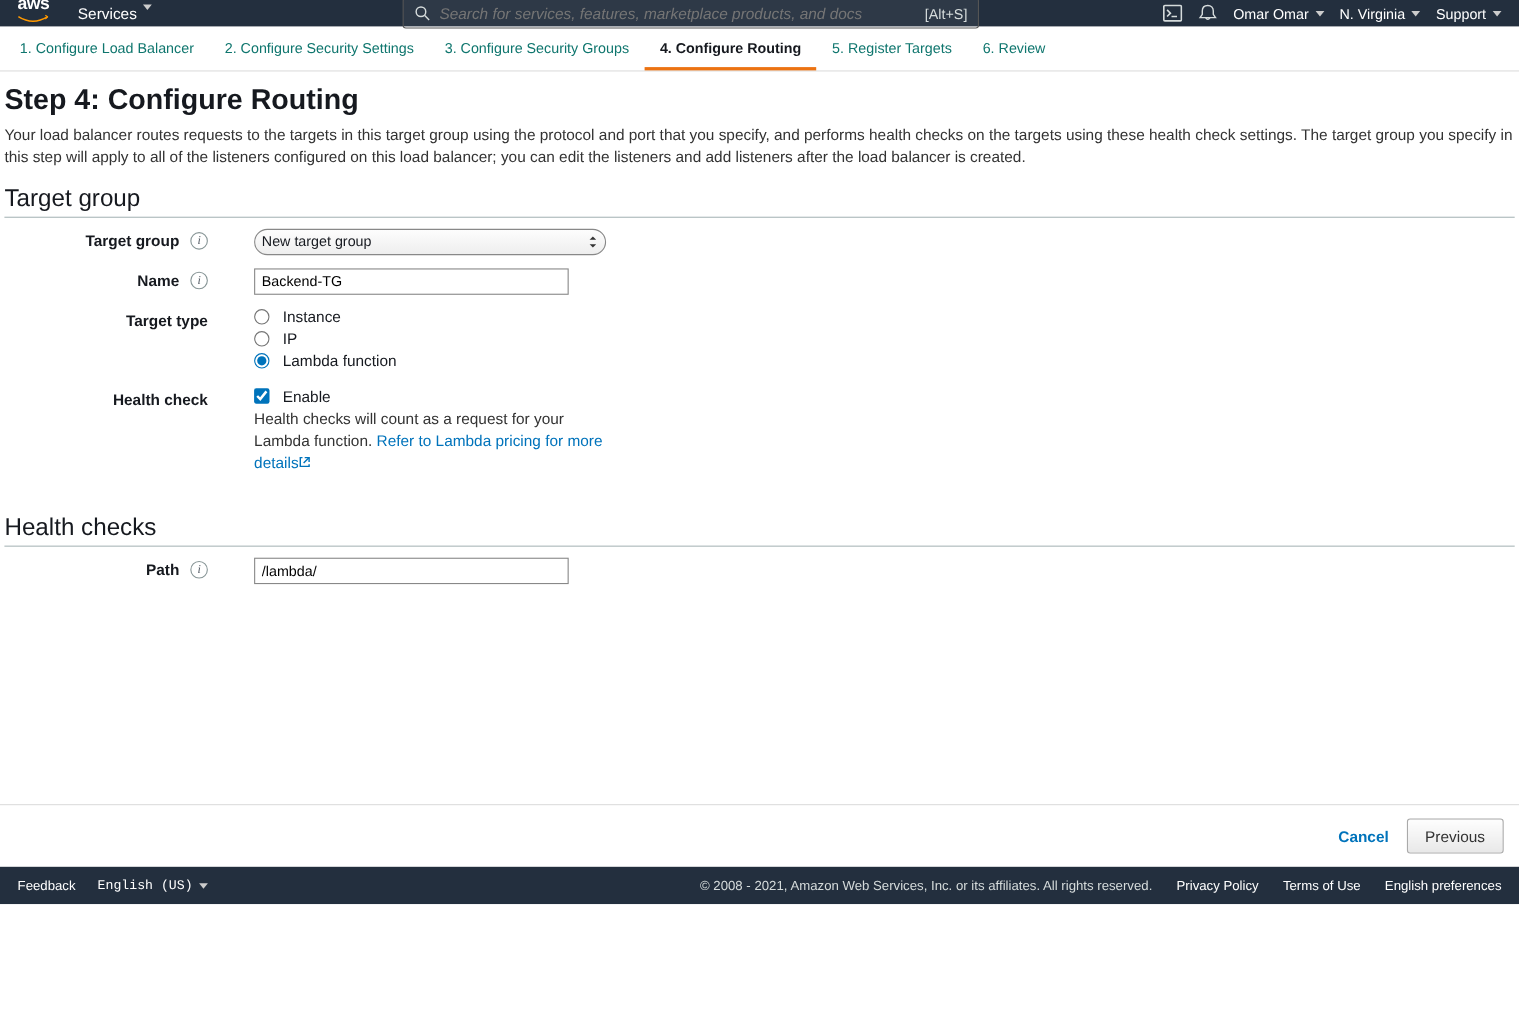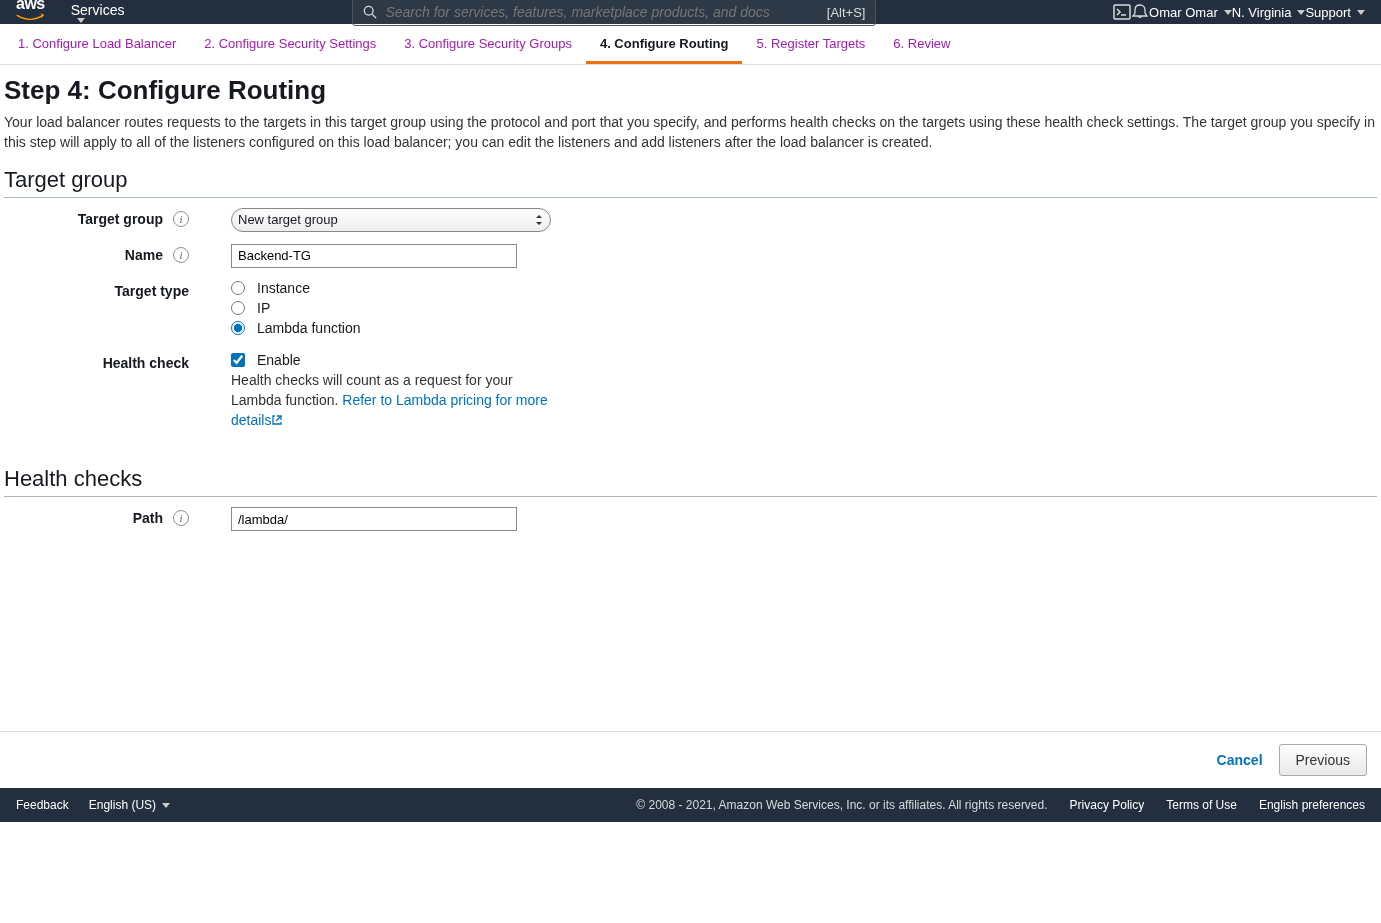--- a/index.html
+++ b/index.html
@@ -3,34 +3,34 @@
 <meta charset="utf-8">
 <style>
 * { box-sizing: border-box; margin: 0; padding: 0; }
 body { font-family: "Amazon Ember", "Helvetica Neue", Arial, sans-serif; font-size: 14px; color: #16191f; background: #fff; }
 
 
 .top-nav { background: #232f3e; height: 24px; display: flex; align-items: center; padding: 0 16px; color: #fff; }
 .aws-logo { display: flex; align-items: center; margin-right: 18px; }
 .aws-logo-text { font-weight: bold; font-size: 16px; letter-spacing: -0.5px; }
 .aws-smile { width: 28px; height: 10px; }
-.services-btn { display: flex; align-items: flex-start; cursor: pointer; font-size: 14px; padding: 0 8px; flex-direction: column; }
+.services-btn { display: flex; align-items: flex-start; cursor: pointer; font-size: 14px; padding: 0 8px; }
 .caret-down { width: 0; height: 0; border-left: 4px solid transparent; border-right: 4px solid transparent; border-top: 5px solid #ccc; margin-left: 6px; }
 .search-box { flex: 0 0 auto; margin-left: 220px; width: 524px; height: 28px; background: rgba(255,255,255,0.05); border: 1px solid #555; border-radius: 3px; display: flex; align-items: center; padding: 0 10px; }
 .search-icon { width: 14px; height: 14px; margin-right: 8px; fill: #d5dbdb; }
 .search-input { background: transparent; border: none; color: #d5dbdb; font-style: italic; font-size: 14px; flex: 1; outline: none; }
 .search-shortcut { color: #d5dbdb; font-size: 13px; }
 .nav-spacer { flex: 1; }
-.nav-right { display: flex; align-items: center; }
+.nav-right { display: flex; align-items: center; gap: 14px; }
 .nav-icon { width: 18px; height: 18px; fill: #d5dbdb; cursor: pointer; }
 .nav-link { color: #fff; font-size: 13px; display: flex; align-items: center; cursor: pointer; }
 
 
 .wizard-tabs { display: flex; border-bottom: 1px solid #ddd; padding: 0 4px; }
-.wizard-tab { padding: 12px 14px 10px; font-size: 13px; color: #a21caf; cursor: pointer; border-bottom: 3px solid transparent; }
+.wizard-tab { padding: 12px 14px 10px; font-size: 13px; color: #0f766e; cursor: pointer; border-bottom: 3px solid transparent; }
 .wizard-tab.active { color: #16191f; font-weight: bold; border-bottom-color: #ec7211; }
 
 
 .main { padding: 4px 4px 0 4px; }
 .step-title { font-size: 26px; font-weight: 700; margin-top: 6px; margin-bottom: 6px; }
 .step-desc { font-size: 14px; color: #333; line-height: 1.45; margin-bottom: 14px; }
 
 .section-title { font-size: 22px; font-weight: 400; border-bottom: 1px solid #aab7b8; padding-bottom: 4px; margin-bottom: 10px; }
 
 .form-row { display: flex; align-items: flex-start; margin-bottom: 12px; }
@@ -220,21 +220,21 @@
 
 <div class="action-bar">
   <button class="btn-cancel">Cancel</button>
   <button class="btn">Previous</button>
 </div>
 
 <div class="footer">
   <div class="footer-left">
     <span style="color:#fff;cursor:pointer;">Feedback</span>
     <div class="lang-sel">
-      <span style="color:#fff;">English (US)</span>
+      <span style="color:#fff;font-family:Liberation Mono, monospace;">English (US)</span>
       <span class="caret-down"></span>
     </div>
   </div>
   <div class="fspacer"></div>
   <span>© 2008 - 2021, Amazon Web Services, Inc. or its affiliates. All rights reserved.</span>
   <a>Privacy Policy</a>
   <a>Terms of Use</a>
   <a>English preferences</a>
 </div>
 

